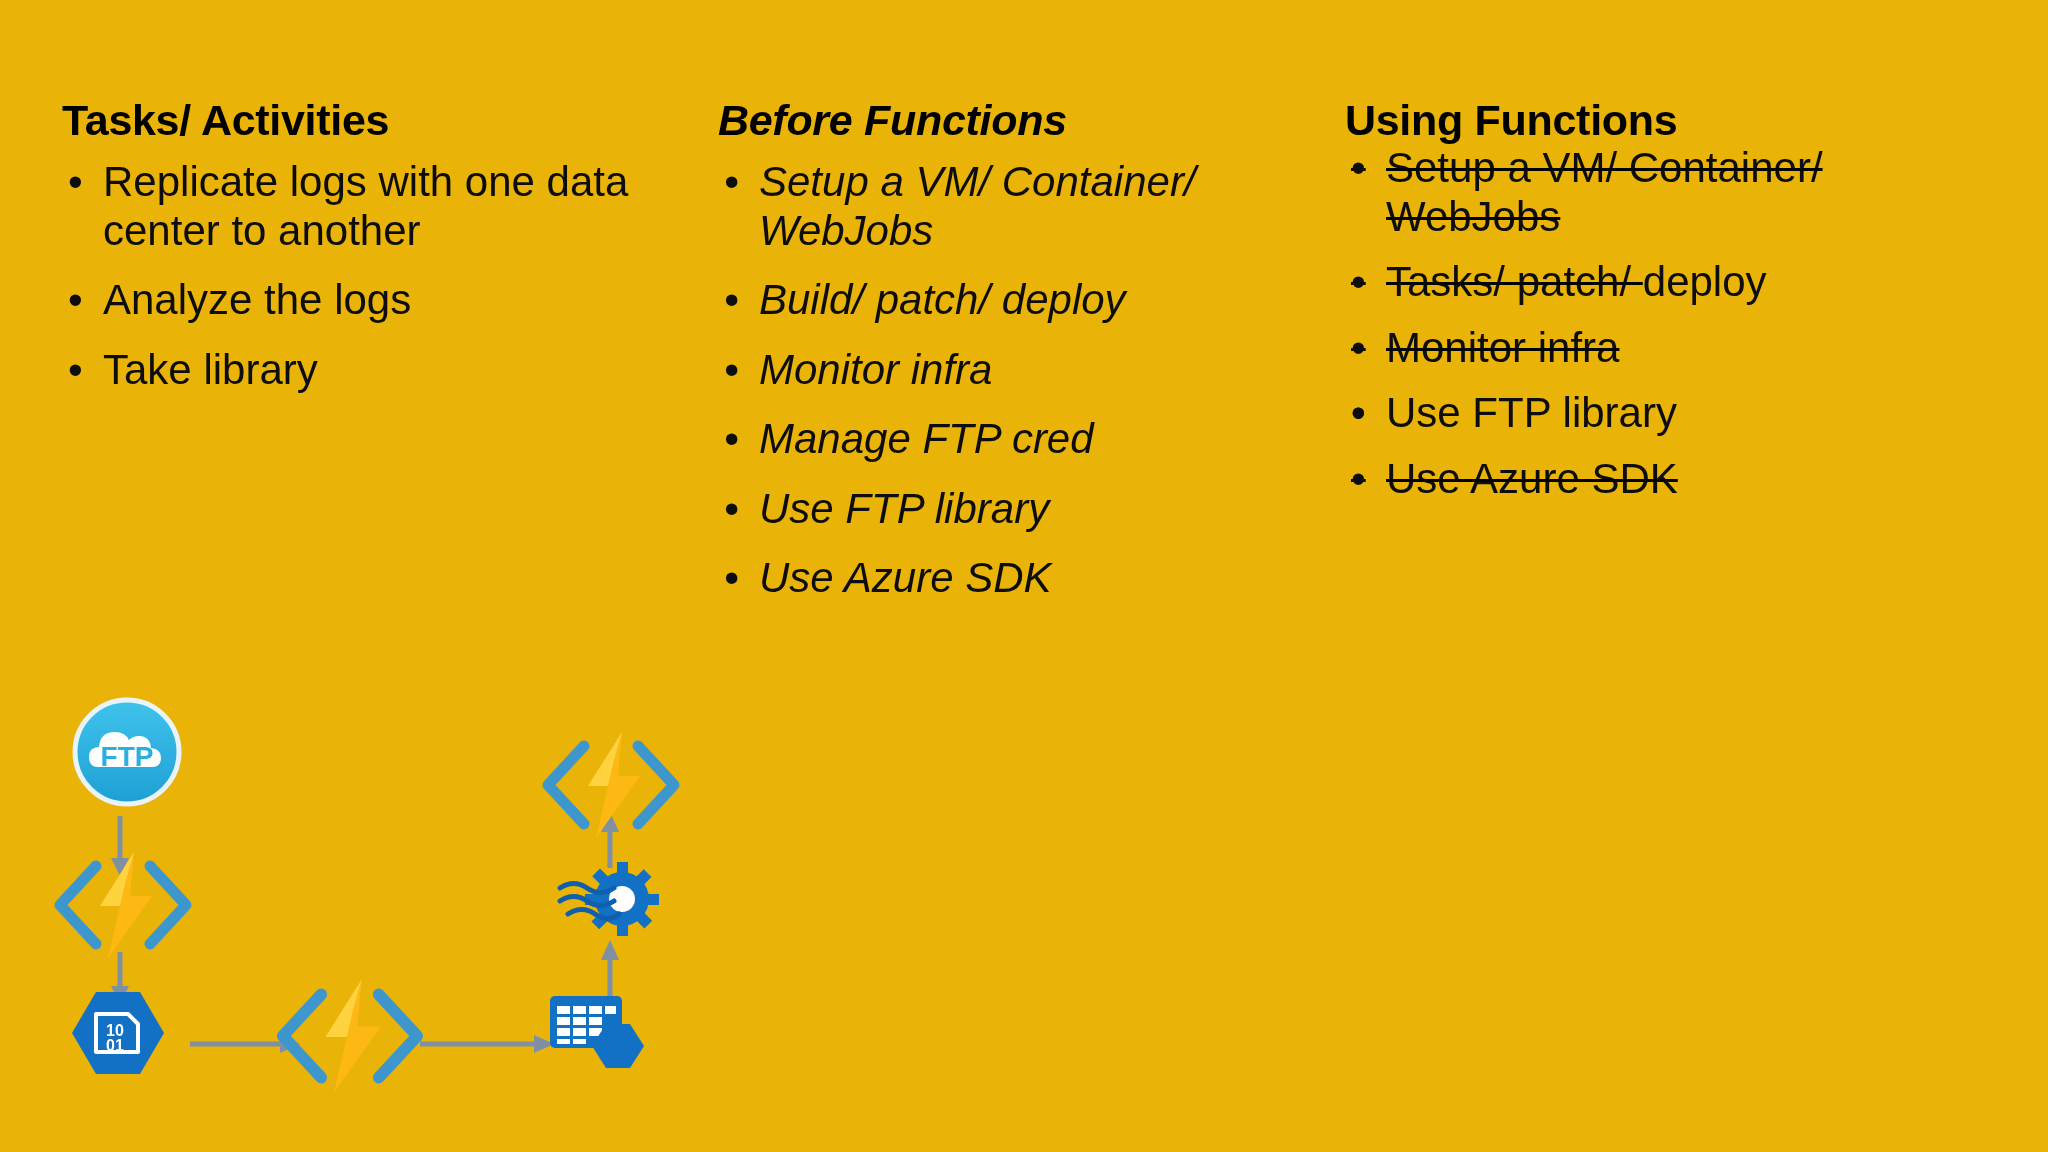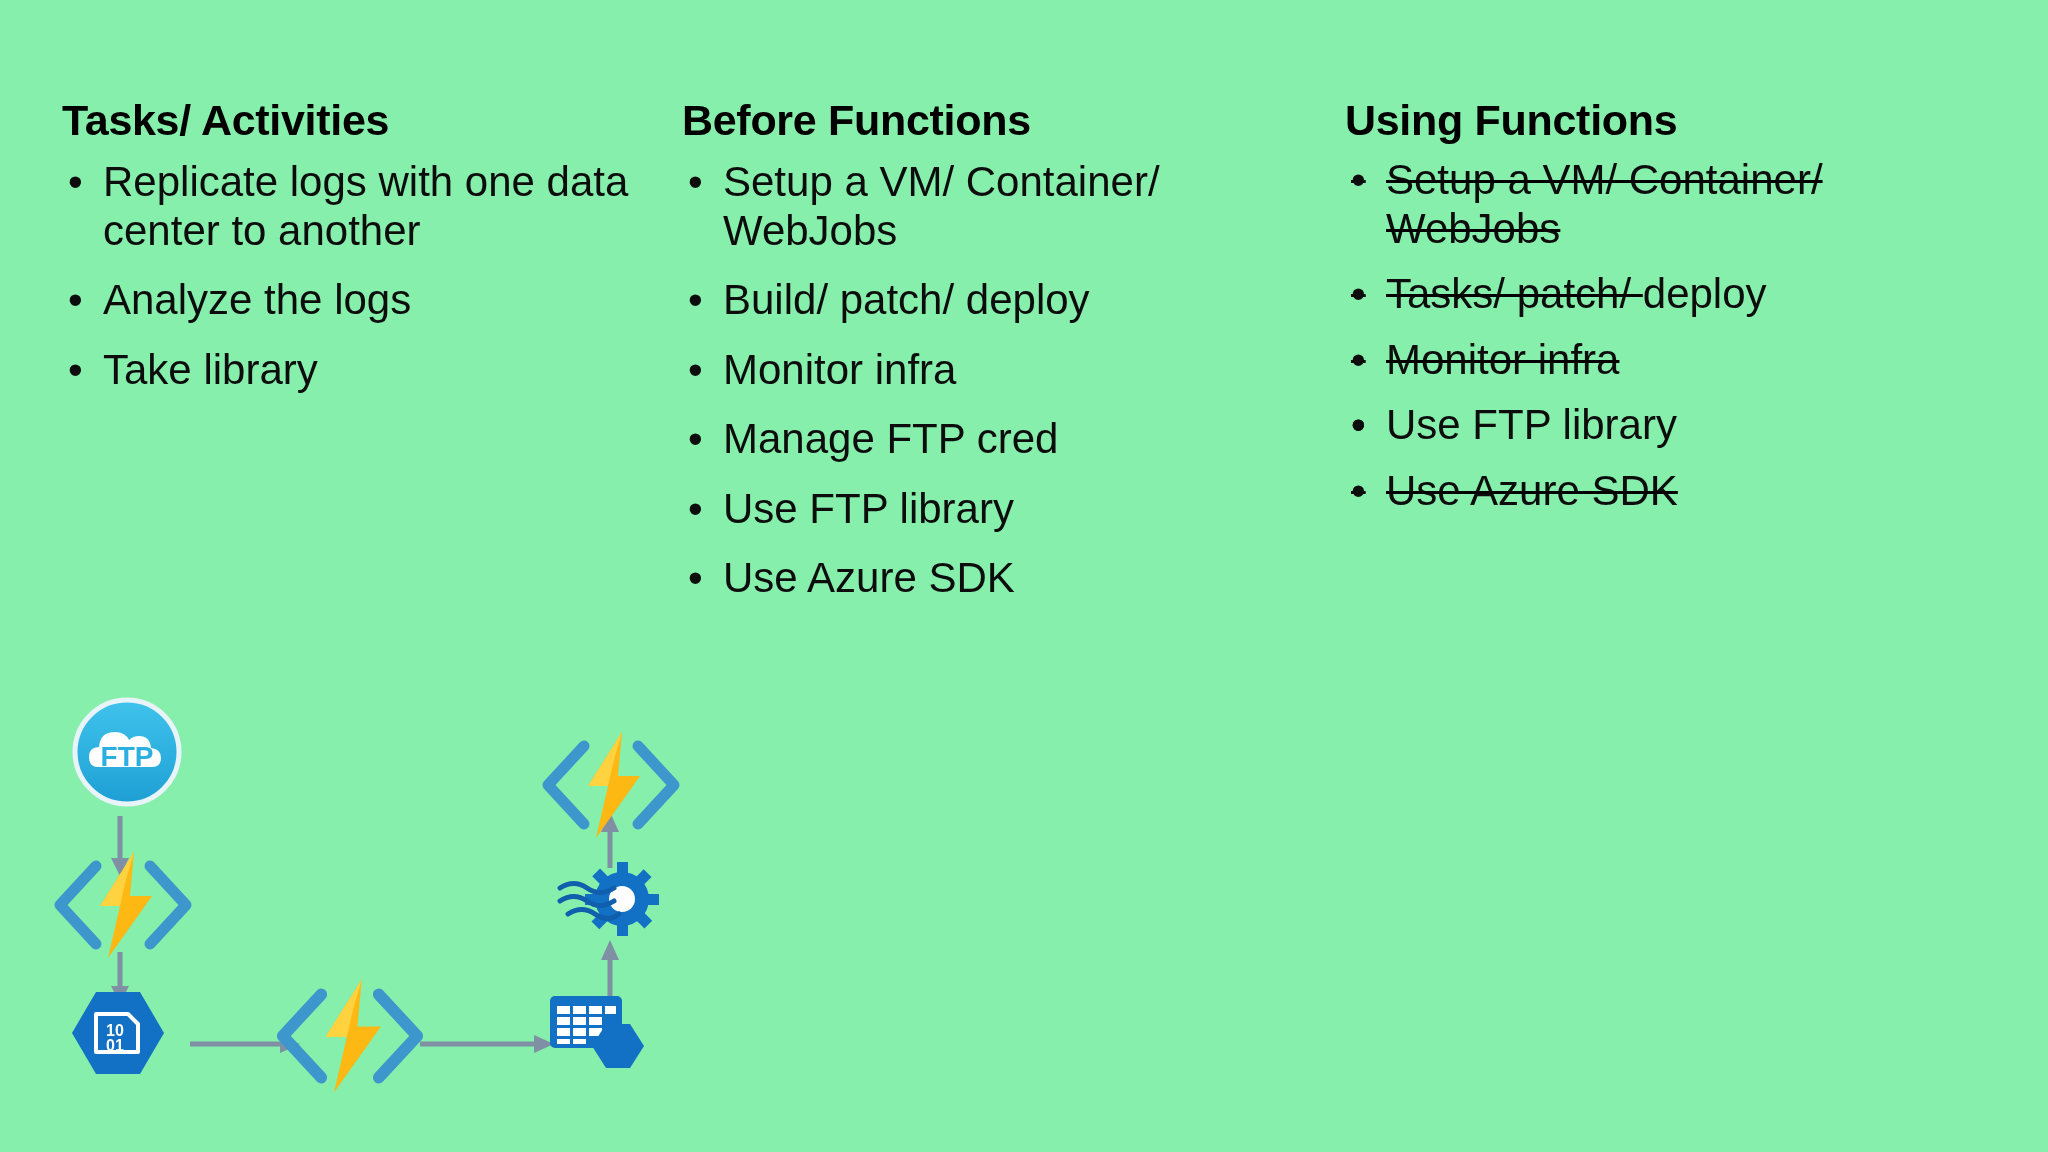--- a/index.html
+++ b/index.html
@@ -13,42 +13,42 @@
     position: relative;
     overflow: hidden;
     font-family: "Liberation Sans", "DejaVu Sans", sans-serif;
     color: #000000;
     -webkit-font-smoothing: antialiased;
   }
 
   .slide {
     position: absolute;
     inset: 0;
-    background: #86efac;
+    background: #eab308;
   }
 
   
   .col {
     position: absolute;
     top: 96px;
   }
   #col-1 { left: 62px;  width: 600px; }
-  #col-2 { left: 682px; width: 610px; }
+  #col-2 { left: 718px; width: 610px; font-style: italic; }
   #col-3 { left: 1345px; width: 640px; }
 
   .col-title {
     font-weight: bold;
     font-size: 43px;
     line-height: 1.12;
     letter-spacing: -0.3px;
     margin: 0 0 14px 0;
     color: #000;
     white-space: nowrap;
   }
-  #col-3 .col-title { margin-bottom: 12px; }
+  #col-3 .col-title { margin-bottom: 0; }
 
   .bullets {
     list-style: none;
     margin: 0;
     padding: 0;
   }
   .bullet {
     position: relative;
     padding-left: 41px;
     font-size: 42px;

